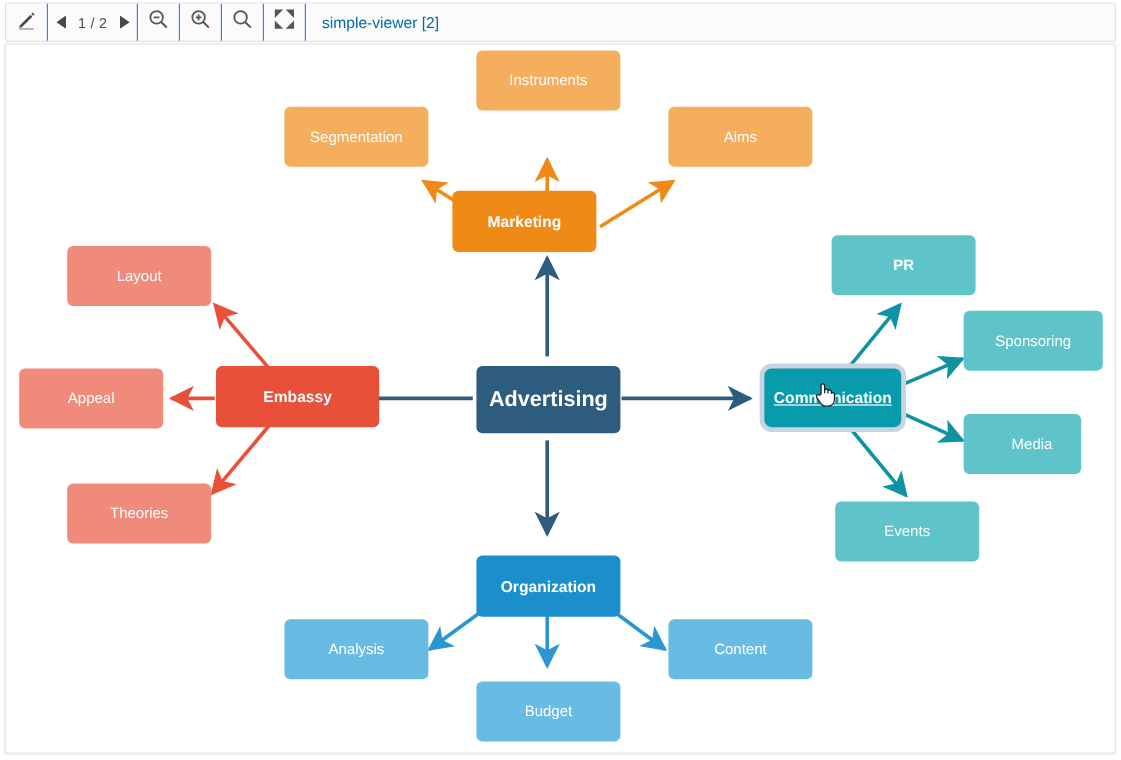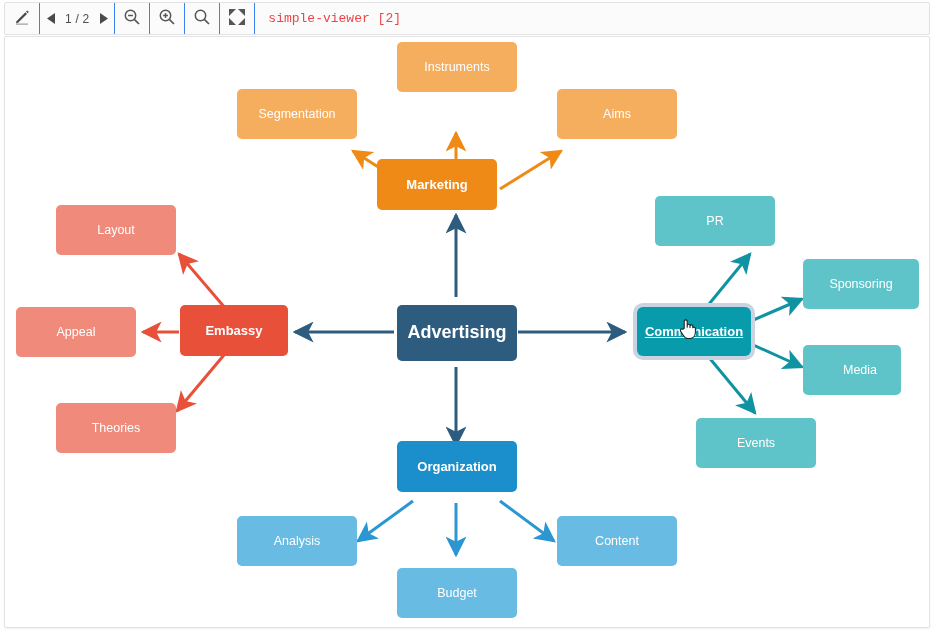--- a/index.html
+++ b/index.html
@@ -66,23 +66,22 @@
     color: #4c4c4c;
     padding: 0 3px;
     letter-spacing: 0.2px;
     white-space: nowrap;
   }
   .tb-title {
     display: flex;
     align-items: center;
     padding-left: 13px;
     font-size: 13px;
-    color: #ef4444;
+    color: #0369a1;
     white-space: nowrap;
-    font-family: Liberation Mono, monospace;
   }
 
   
   .canvas {
     position: absolute;
     left: 4px;
     top: 36px;
     width: 926px;
     height: 592px;
     box-sizing: border-box;
@@ -283,50 +282,50 @@
     <div class="node" style="left:232px; top:52px; width:120px; height:50px; background:#f5ad5e;">
       <span class="node-label">Segmentation</span>
     </div>
     <div class="node" style="left:392px; top:5px; width:120px; height:50px; background:#f5ad5e;">
       <span class="node-label">Instruments</span>
     </div>
     <div class="node" style="left:552px; top:52px; width:120px; height:50px; background:#f5ad5e;">
       <span class="node-label">Aims</span>
     </div>
 
-    <div class="node branch" style="left:175px; top:268px; width:108px; height:51px; background:#e8503a;">
+    <div class="node branch" style="left:175px; top:268px; width:136px; height:51px; background:#e8503a;">
       <span class="node-label">Embassy</span>
     </div>
     <div class="node" style="left:51px; top:168px; width:120px; height:50px; background:#f08a7b;">
       <span class="node-label">Layout</span>
     </div>
     <div class="node" style="left:11px; top:270px; width:120px; height:50px; background:#f08a7b;">
       <span class="node-label">Appeal</span>
     </div>
     <div class="node" style="left:51px; top:366px; width:120px; height:50px; background:#f08a7b;">
       <span class="node-label">Theories</span>
     </div>
 
     <div class="node branch selected" style="left:632px; top:270px; width:114px; height:49px; background:#089bab;">
       <span class="node-label">Communication</span>
     </div>
-    <div class="node" style="left:650px; top:159px; width:120px; height:50px; background:#5ec4c9;">
+    <div class="node" style="left:688px; top:159px; width:120px; height:50px; background:#5ec4c9;font-weight:bold;">
       <span class="node-label">PR</span>
     </div>
     <div class="node" style="left:798px; top:222px; width:116px; height:50px; background:#5ec4c9;">
       <span class="node-label">Sponsoring</span>
     </div>
     <div class="node" style="left:798px; top:308px; width:98px; height:50px; background:#5ec4c9;padding-left:16px;">
       <span class="node-label">Media</span>
     </div>
     <div class="node" style="left:691px; top:381px; width:120px; height:50px; background:#5ec4c9;">
       <span class="node-label">Events</span>
     </div>
 
-    <div class="node branch" style="left:392px; top:404px; width:120px; height:51px; background:#1b8fcc;">
+    <div class="node branch" style="left:392px; top:426px; width:120px; height:51px; background:#1b8fcc;">
       <span class="node-label">Organization</span>
     </div>
     <div class="node" style="left:232px; top:479px; width:120px; height:50px; background:#68bbe3;">
       <span class="node-label">Analysis</span>
     </div>
     <div class="node" style="left:392px; top:531px; width:120px; height:50px; background:#68bbe3;">
       <span class="node-label">Budget</span>
     </div>
     <div class="node" style="left:552px; top:479px; width:120px; height:50px; background:#68bbe3;">
       <span class="node-label">Content</span>

